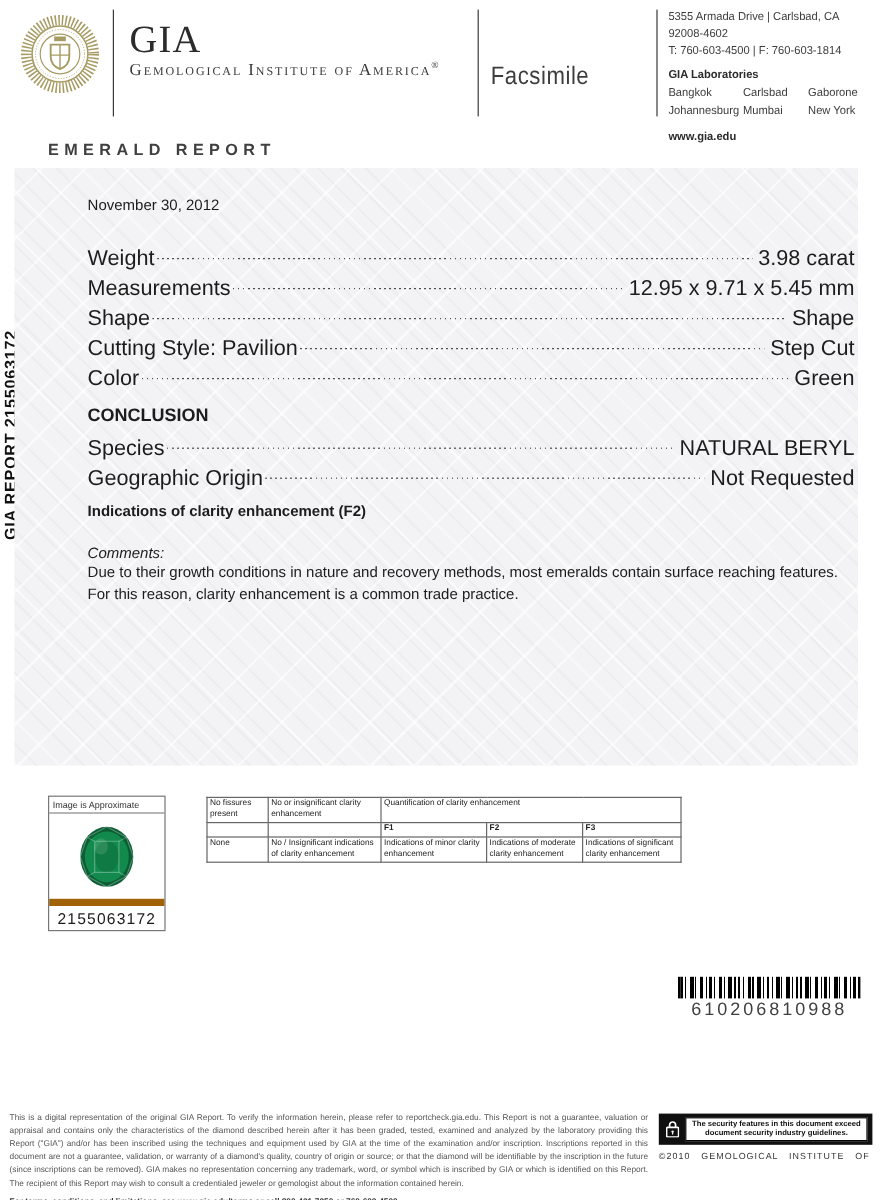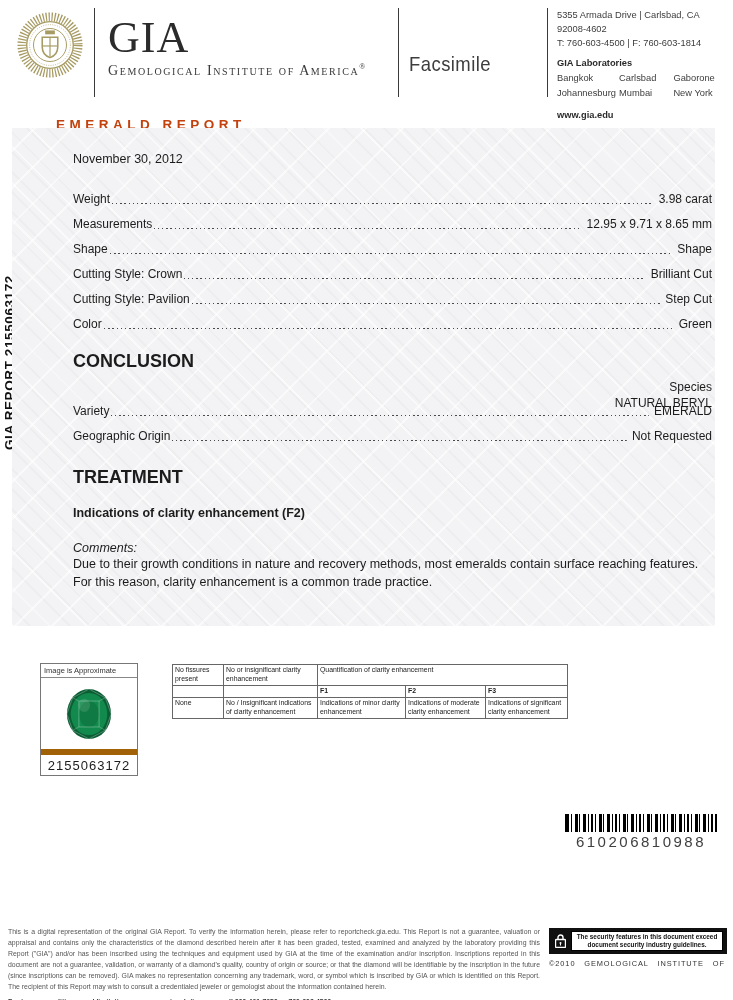--- a/index.html
+++ b/index.html
@@ -9,60 +9,60 @@
     font-family:"Liberation Sans", sans-serif;
     -webkit-font-smoothing:antialiased;
   }
   
   .seal{position:absolute;left:16px;top:11px;width:68px;height:68px;}
   .vline{position:absolute;width:1px;background:#3a3a3a;top:8px;height:89px;}
   .vline1{left:94px;}
   .vline2{left:398px;}
   .vline3{left:547px;}
   .gia-block{position:absolute;left:108px;top:16px;color:#2b2b2b;}
-  .gia-acronym{font-family:"Liberation Serif", serif;font-size:44px;line-height:1;letter-spacing:1px;}
+  .gia-acronym{font-family:"Liberation Serif", serif;font-size:32px;line-height:1;letter-spacing:1px;}
   .gia-name{font-family:"Liberation Serif", serif;font-variant:small-caps;font-size:14px;letter-spacing:1.6px;margin-top:2px;color:#3a3a3a;}
   .gia-name sup{font-size:8px;}
   .facsimile{position:absolute;left:409px;top:52px;font-size:21px;color:#3d3d3d;transform:scaleX(.88);transform-origin:left center;letter-spacing:.5px;}
   .addr{position:absolute;left:557px;top:8px;width:176px;font-size:9.6px;line-height:1.45;color:#3d3d3d;transform:scaleX(.97);transform-origin:left top;}
   .addr .bold{font-weight:bold;color:#2b2b2b;}
   .labs-grid{display:grid;grid-template-columns:64px 56px auto;row-gap:1px;margin-top:1px;}
   .addr .web{margin-top:9px;}
   
-  .report-title{position:absolute;left:56px;top:117px;font-size:13.5px;font-weight:bold;letter-spacing:4.5px;color:#c2410c;}
+  .report-title{position:absolute;left:40px;top:117px;font-size:13.5px;font-weight:bold;letter-spacing:4.5px;color:#404040;}
   .side-label{
     position:absolute;left:0px;top:158px;height:292px;width:18px;
     writing-mode:vertical-rl;transform:rotate(180deg);
     font-size:13.5px;font-weight:bold;letter-spacing:.6px;color:#111;
     display:flex;align-items:center;justify-content:flex-start;
   }
   
   .panel{
-    position:absolute;left:12px;top:128px;width:703px;height:498px;
+    position:absolute;left:12px;top:140px;width:703px;height:498px;
     background-color:#f3f3f5;
     background-image:
       repeating-linear-gradient(45deg, rgba(255,255,255,.55) 0 2px, rgba(255,255,255,0) 2px 26px),
       repeating-linear-gradient(-45deg, rgba(255,255,255,.55) 0 2px, rgba(255,255,255,0) 2px 26px),
       repeating-linear-gradient(45deg, rgba(230,230,234,.4) 12px 14px, rgba(255,255,255,0) 14px 26px);
     box-sizing:border-box;padding:0 3px 0 61px;
   }
   .date{margin-top:24px;font-size:12.5px;}
-  .spec-row{display:flex;align-items:flex-end;margin-top:12px;font-size:12px;height:13px;}
+  .spec-row{display:flex;align-items:flex-start;margin-top:12px;font-size:18px;height:13px;}
   .spec-row.first{margin-top:27px;}
   .spec-row.gapped{margin-top:18px;}
   .spec-label{white-space:nowrap;}
   .dots{flex:1;align-self:flex-end;height:2px;margin:0 5px 2px 2px;
     background-image:repeating-linear-gradient(90deg,#4a4a4a 0 1.4px,transparent 1.4px 4.2px);
     background-size:100% 1.4px;background-repeat:no-repeat;background-position:bottom;}
   .spec-value{white-space:nowrap;font-weight:normal;}
-  .sec-heading{margin-top:20px;font-size:18px;font-weight:bold;}
+  .sec-heading{margin-top:20px;font-size:15px;font-weight:bold;}
   .sub-bold{font-size:12.5px;font-weight:bold;margin-top:18px;}
   .comments-head{margin-top:21px;font-size:12.5px;font-style:italic;}
   .comment-line{font-size:12.5px;line-height:1.45;}
-  .mt8{margin-top:8px;flex-direction:column;}
+  .mt8{margin-top:8px;}
   
   .photo-box{position:absolute;left:40px;top:663px;width:98px;height:113px;border:1px solid #777;background:#fff;box-sizing:border-box;display:flex;flex-direction:column;}
   .photo-caption{border-bottom:1px solid #888;font-size:7.5px;color:#333;padding:2px 3px;}
   .photo-area{flex:1;display:flex;align-items:center;justify-content:center;}
   .photo-number{border-top:6px solid #a16207;text-align:center;font-size:13px;letter-spacing:1px;padding:3px 0 2px;}
   
   .clarity{position:absolute;left:172px;top:664px;width:395px;border-collapse:collapse;table-layout:fixed;
     font-size:6.9px;line-height:1.3;color:#222;}
   .clarity td{border:1px solid #666;padding:1px 2px;vertical-align:top;overflow:hidden;}
   .clarity .fcode{font-weight:bold;}
@@ -131,61 +131,50 @@
   <div class="date">November 30, 2012</div>
 
   <div class="spec-row first">
     <span class="spec-label">Weight</span>
     <span class="dots"></span>
     <span class="spec-value">3.98 carat</span>
   </div>
   <div class="spec-row">
     <span class="spec-label">Measurements</span>
     <span class="dots"></span>
-    <span class="spec-value">12.95 x 9.71 x 8.65 mm</span>
+    <span class="spec-value">12.95 x 9.71 x 5.45 mm</span>
   </div>
   <div class="spec-row">
     <span class="spec-label">Shape</span>
     <span class="dots"></span>
     <span class="spec-value">Shape</span>
-  </div>
-  <div class="spec-row">
-    <span class="spec-label">Cutting Style: Crown</span>
-    <span class="dots"></span>
-    <span class="spec-value">Brilliant Cut</span>
   </div>
   <div class="spec-row">
     <span class="spec-label">Cutting Style: Pavilion</span>
     <span class="dots"></span>
     <span class="spec-value">Step Cut</span>
   </div>
   <div class="spec-row">
     <span class="spec-label">Color</span>
     <span class="dots"></span>
     <span class="spec-value">Green</span>
   </div>
 
   <div class="sec-heading">CONCLUSION</div>
   <div class="spec-row mt8" style="margin-top:8px;">
     <span class="spec-label">Species</span>
     <span class="dots"></span>
     <span class="spec-value">NATURAL BERYL</span>
   </div>
   <div class="spec-row">
-    <span class="spec-label">Variety</span>
-    <span class="dots"></span>
-    <span class="spec-value">EMERALD</span>
-  </div>
-  <div class="spec-row">
     <span class="spec-label">Geographic Origin</span>
     <span class="dots"></span>
     <span class="spec-value">Not Requested</span>
   </div>
 
-  <div class="sec-heading" style="margin-top:24px;">TREATMENT</div>
   <div class="sub-bold">Indications of clarity enhancement (F2)</div>
 
   <div class="comments-head">Comments:</div>
   <div class="comment-line">Due to their growth conditions in nature and recovery methods, most emeralds contain surface reaching features.</div>
   <div class="comment-line">For this reason, clarity enhancement is a common trade practice.</div>
 </div>
 
 <div class="photo-box">
   <div class="photo-caption">Image is Approximate</div>
   <div class="photo-area">

